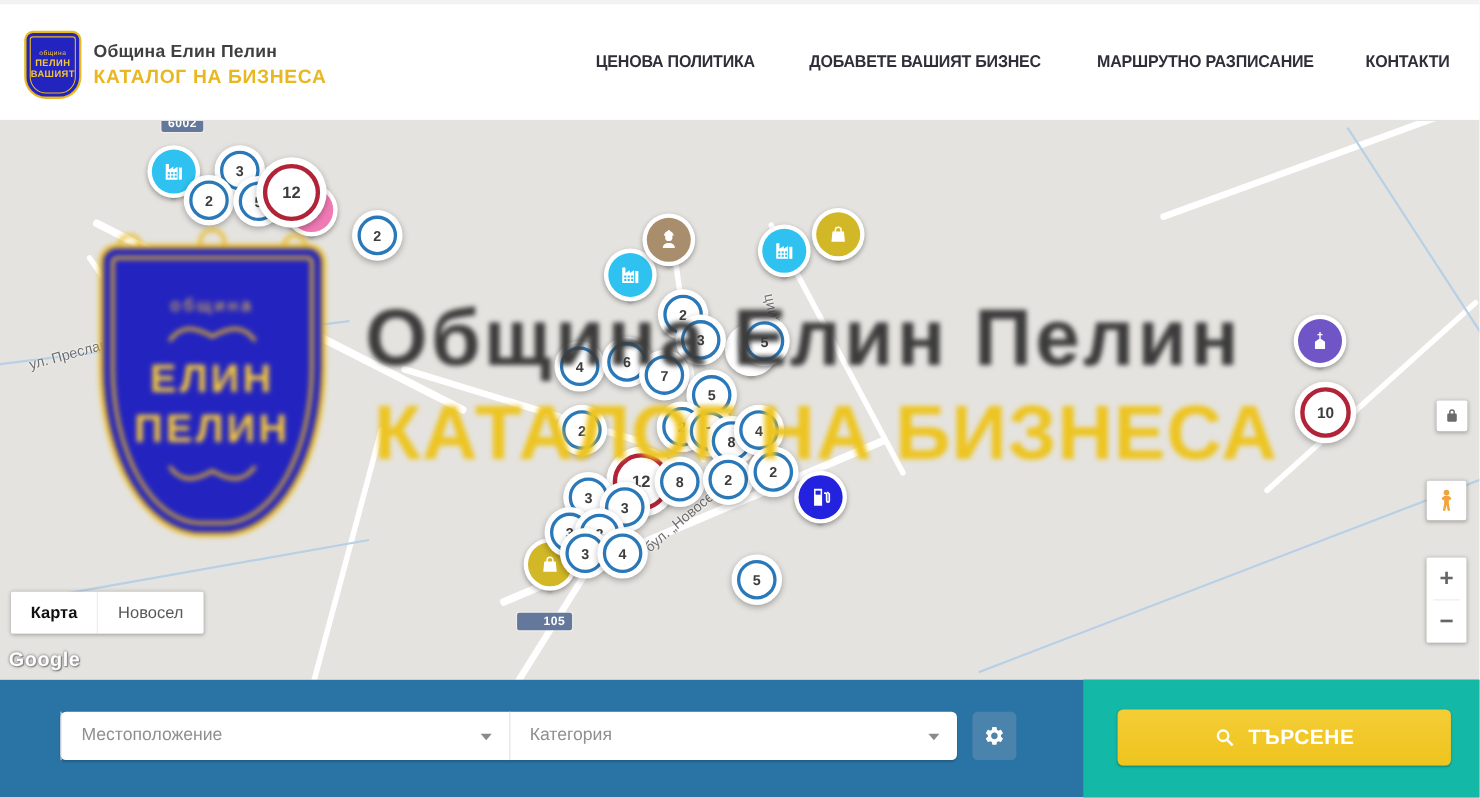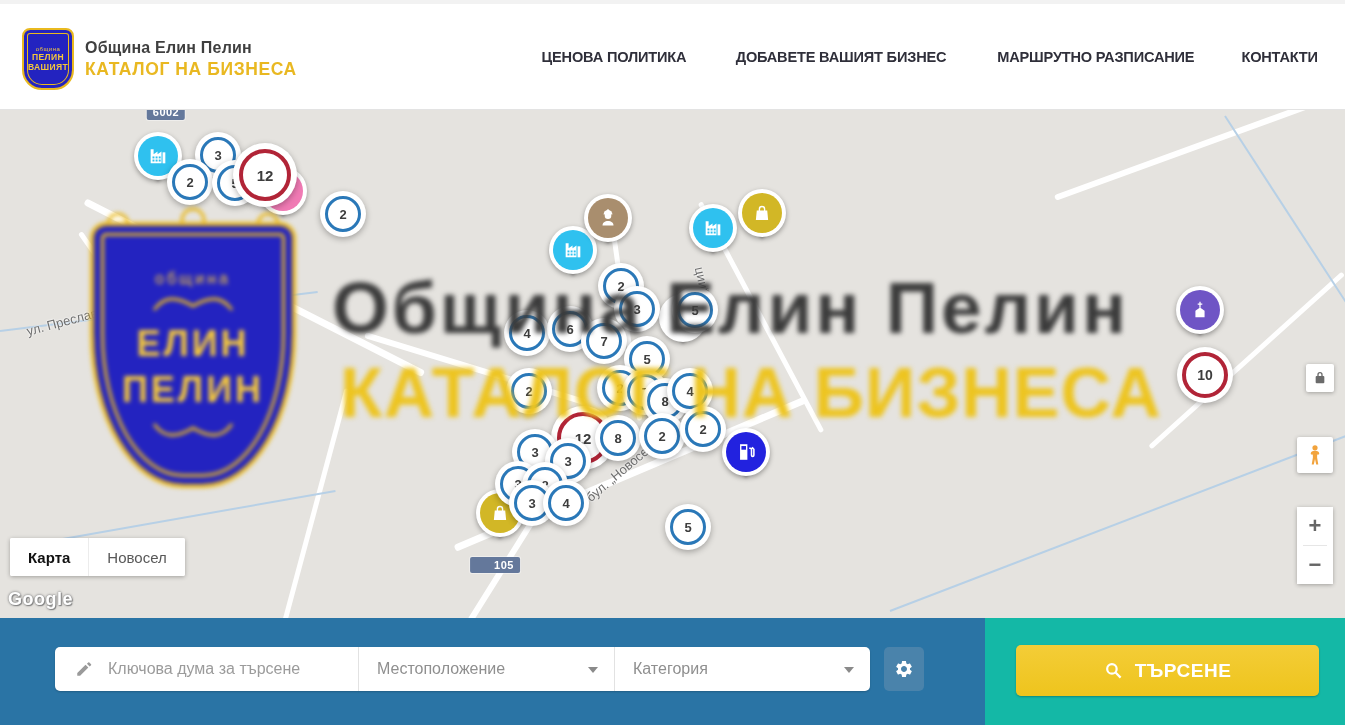--- a/index.html
+++ b/index.html
@@ -422,26 +422,20 @@
     <div class="zoomctl">
       <button>+</button>
       <div class="sep"></div>
       <button>−</button>
     </div>
   </div>
 
   <div class="bar">
     <div class="bar-right"></div>
     <div class="search-group">
-      <div class="fld fld-keyword">
-        <svg width="18" height="18" viewBox="0 0 24 24" fill="#9a9a9a">
-            <path d="M3 17.2l11-11 3.8 3.8-11 11H3v-3.8zM17.7 3.3c.4-.4 1-.4 1.4 0l2.3 2.3c.4.4.4 1 0 1.4l-1.8 1.8-3.7-3.7 1.8-1.8z"></path>
-          </svg>
-        <input type="text" placeholder="Ключова дума за търсене" style="">
-      </div>
       <div class="fld fld-sel">
         <span>Местоположение</span>
         <span class="caret"></span>
       </div>
       <div class="fld fld-sel">
         <span>Категория</span>
         <span class="caret"></span>
       </div>
     </div>
     <button class="gear-btn">

